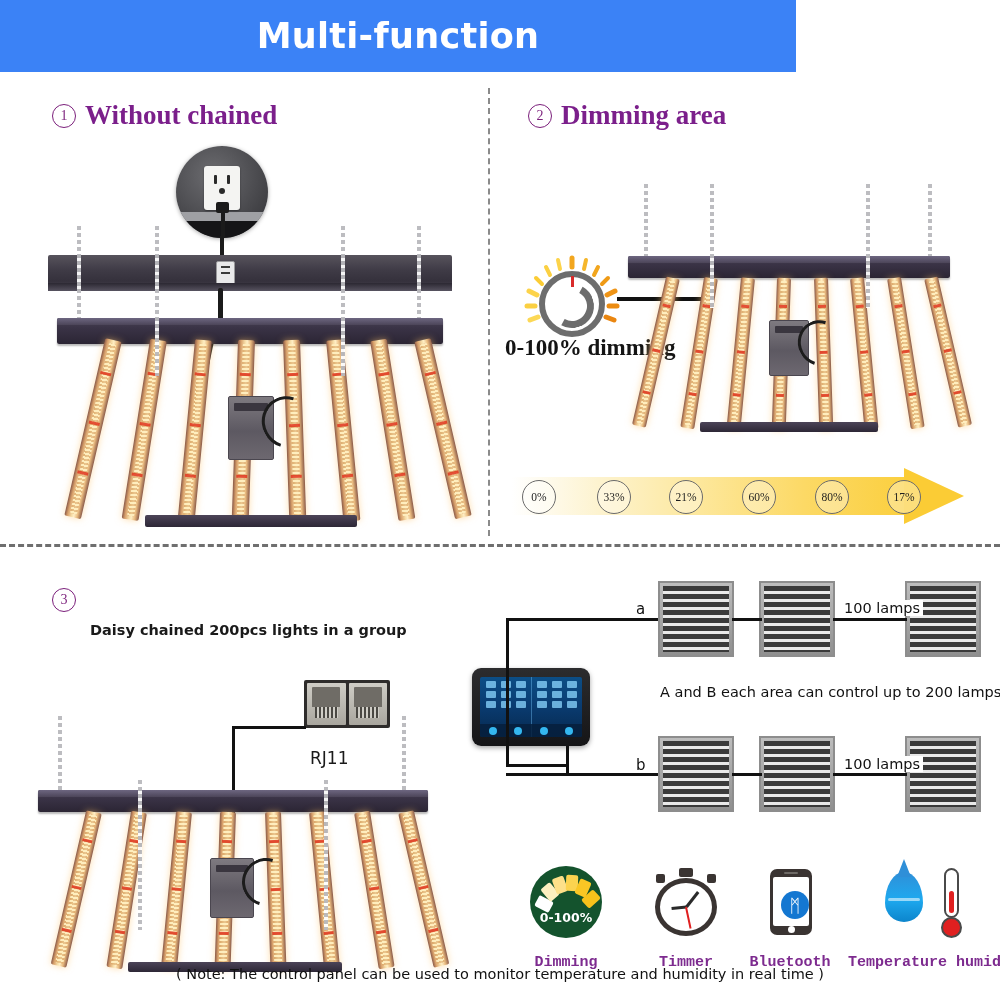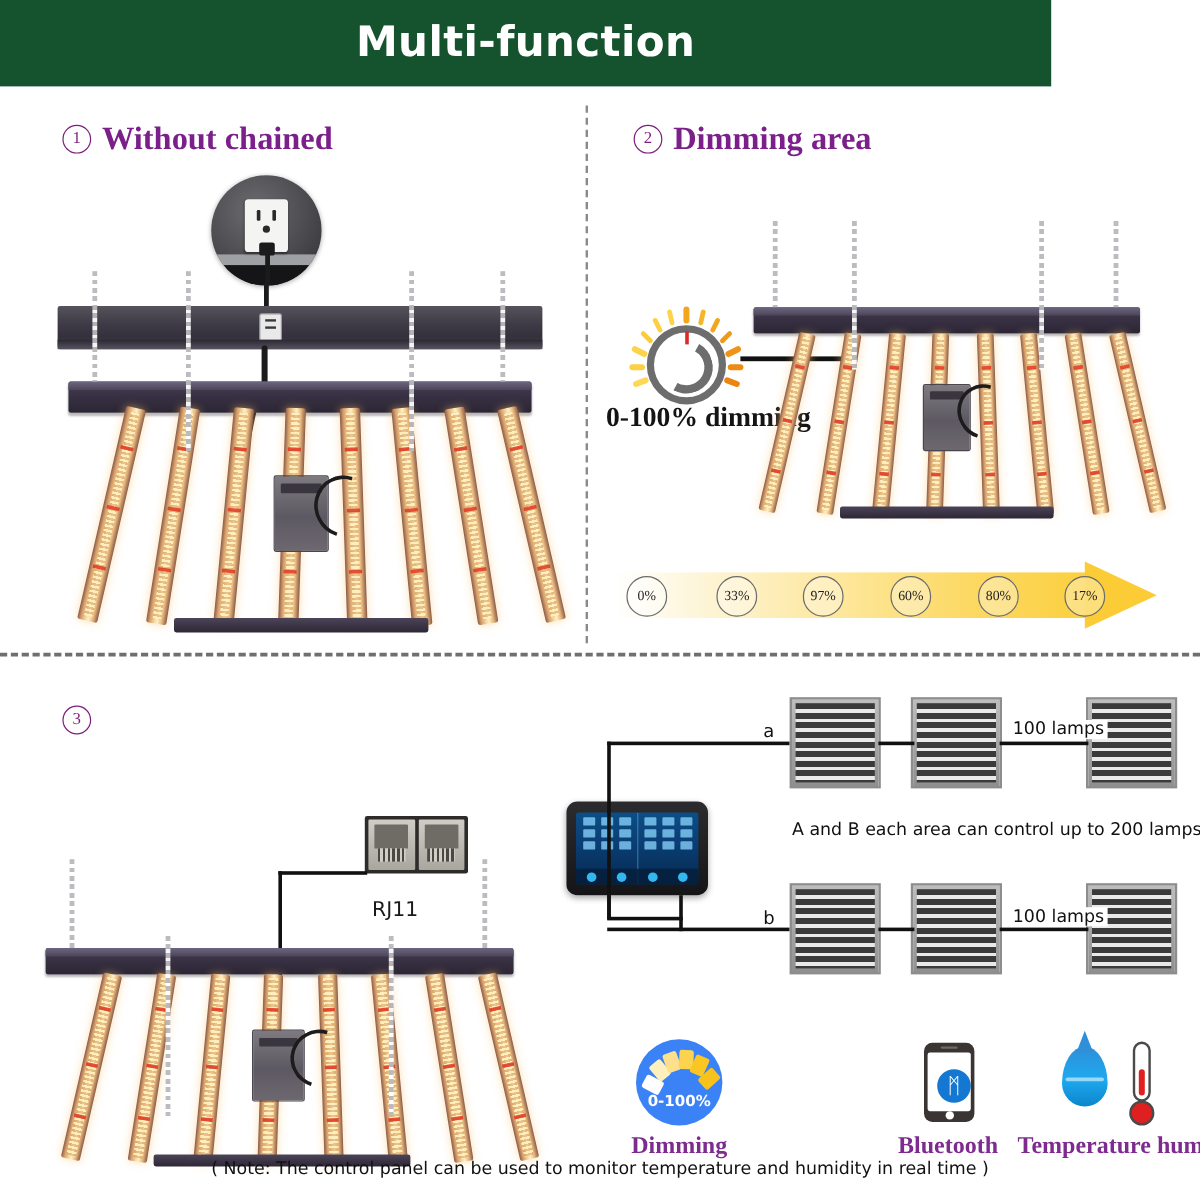--- a/index.html
+++ b/index.html
@@ -7,22 +7,22 @@
     width:1000px;height:1000px;
     background:#ffffff;
     font-family:"Liberation Sans", sans-serif;
     overflow:hidden;
     position:relative;
   }
   .page{position:relative;width:1000px;height:1000px;}
 
   
   .header{
-    position:absolute;left:0;top:0;width:876px;height:72px;
-    background:#14532d;
+    position:absolute;left:0;top:0;width:796px;height:72px;
+    background:#3b82f6;
     display:flex;align-items:center;justify-content:center;
   }
   .header-title{
     color:#ffffff;font-size:35px;font-weight:700;
     font-family:"DejaVu Sans", sans-serif;letter-spacing:.3px;
   }
 
   
   .v-divider{
     position:absolute;left:488px;top:88px;width:0;height:448px;
@@ -241,27 +241,27 @@
     font-size:14.5px;color:#111;background:#fff;padding:0 3px;
   }
   .area-note{
     position:absolute;left:660px;top:684px;
     font-family:"DejaVu Sans", sans-serif;font-size:14.5px;color:#111;white-space:nowrap;
   }
 
   
   .feat{position:absolute;width:96px;text-align:center;}
   .feat-label{
-    margin-top:6px;font-family:Liberation Serif, serif;
-    font-size:20px;font-weight:700;color:#7d2b8f;white-space:nowrap;
+    margin-top:16px;font-family:Liberation Mono, monospace;
+    font-size:15px;font-weight:700;color:#7d2b8f;white-space:nowrap;
   }
   .ic{width:72px;height:72px;margin:0 auto;position:relative;}
 
   
-  .ic-dim{border-radius:50%;background:#3b82f6;text-decoration:underline;}
+  .ic-dim{border-radius:50%;background:#14532d;text-decoration:underline;}
   .ic-dim .seg{position:absolute;width:12px;height:16px;border-radius:2px;}
   .ic-dim .pct{
     position:absolute;left:0;right:0;bottom:13px;text-align:center;
     color:#fff;font-family:"DejaVu Sans", sans-serif;font-size:12.5px;font-weight:700;
   }
 
   
   .ic-watch .face{
     position:absolute;left:5px;top:12px;width:62px;height:58px;border-radius:50%;
     border:5px solid #3a3432;box-sizing:border-box;background:#fff;
@@ -498,29 +498,30 @@
     <div class="chain" style="left:82px;top:-72px;height:124px;"></div>
     <div class="chain" style="left:238px;top:-72px;height:124px;"></div>
     <div class="chain" style="left:300px;top:-72px;height:72px;"></div>
   </div>
 
   <div class="pct-wrap">
     <div class="pct-bar"></div>
     <div class="pct-head"></div>
     <div class="pct-dot" style="left:10px;">0%</div>
     <div class="pct-dot" style="left:85px;">33%</div>
-    <div class="pct-dot" style="left:157px;">97%</div>
+    <div class="pct-dot" style="left:157px;">21%</div>
     <div class="pct-dot" style="left:230px;">60%</div>
     <div class="pct-dot" style="left:303px;">80%</div>
     <div class="pct-dot" style="left:375px;">17%</div>
   </div>
 
   <div class="sec-head" style="left:52px;top:588px;">
     <div class="num-circle">3</div>
   </div>
+  <div class="sec-sub" style="left:90px;top:622px;">Daisy chained 200pcs lights in a group</div>
 
   <div class="rj-box">
     <div class="rj-port"></div>
     <div class="rj-port"></div>
   </div>
   <div class="rj-label">RJ11</div>
   <div class="rj-lead" style="position:absolute;left:232px;top:726px;width:74px;height:3px;"></div>
   <div class="rj-lead" style="position:absolute;left:232px;top:726px;width:3px;height:114px;"></div>
 
   <div class="fixture" style="left:38px;top:790px;width:390px;height:176px;">
@@ -661,20 +662,32 @@
       <div class="seg" style="left:14px;top:18px;background:#fdf0bf;transform:rotate(-40deg);"></div>
       <div class="seg" style="left:24px;top:11px;background:#fde089;transform:rotate(-20deg);"></div>
       <div class="seg" style="left:36px;top:9px;background:#fbd34f;transform:rotate(2deg);"></div>
       <div class="seg" style="left:47px;top:14px;background:#f9c624;transform:rotate(24deg);"></div>
       <div class="seg" style="left:55px;top:25px;background:#f7c21b;transform:rotate(48deg);"></div>
       <div class="pct">0-100%</div>
     </div>
     <div class="feat-label">Dimming</div>
   </div>
 
+  <div class="feat" style="left:638px;top:866px;">
+    <div class="ic ic-watch">
+      <div class="ear" style="left:6px;"></div>
+      <div class="ear" style="right:6px;"></div>
+      <div class="crown"></div>
+      <div class="face"></div>
+      <div class="hand" style="width:3px;height:19px;top:22px;margin-left:-1.5px;transform:rotate(38deg);"></div>
+      <div class="hand" style="width:3px;height:15px;top:26px;margin-left:-1.5px;transform:rotate(-96deg);"></div>
+      <div class="hand red" style="width:2px;height:22px;top:19px;margin-left:-1px;transform:rotate(168deg);"></div>
+    </div>
+    <div class="feat-label">Timmer</div>
+  </div>
 
   <div class="feat" style="left:742px;top:866px;">
     <div class="ic ic-bt">
       <div class="phone">
         <div class="spk"></div>
         <div class="scr"></div>
         <div class="circle">ᛗ</div>
         <div class="home"></div>
       </div>
     </div>

